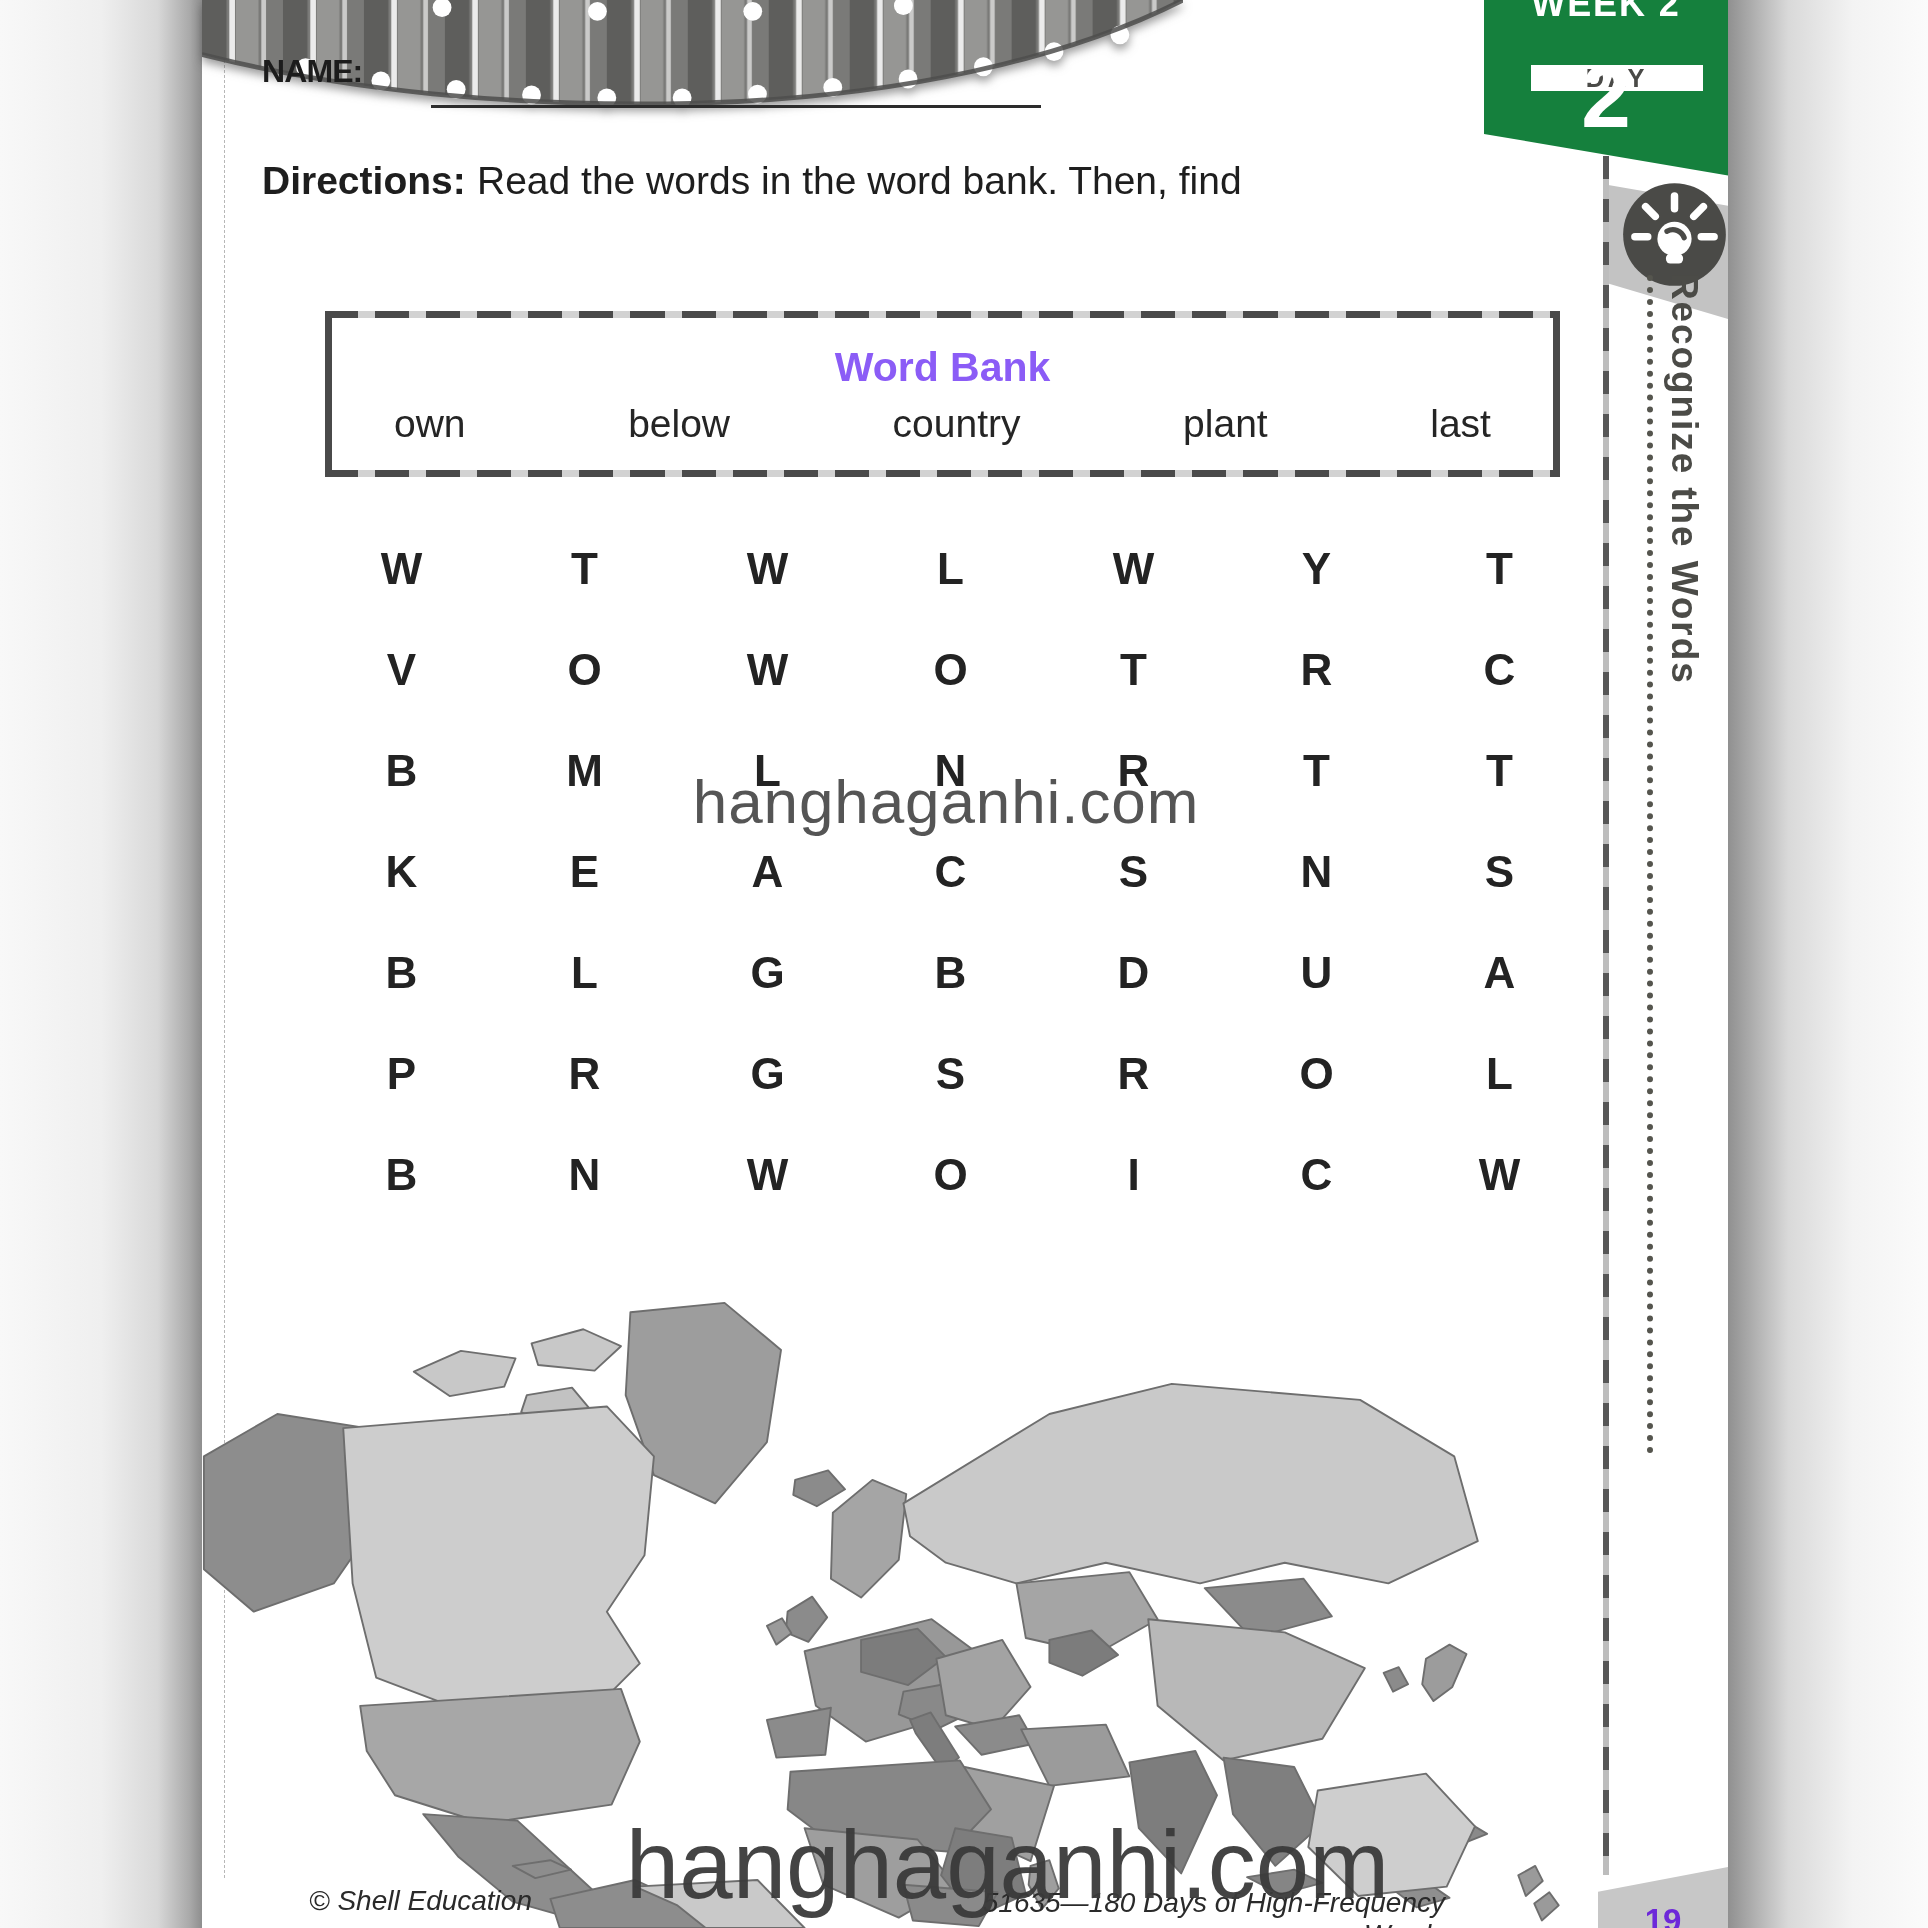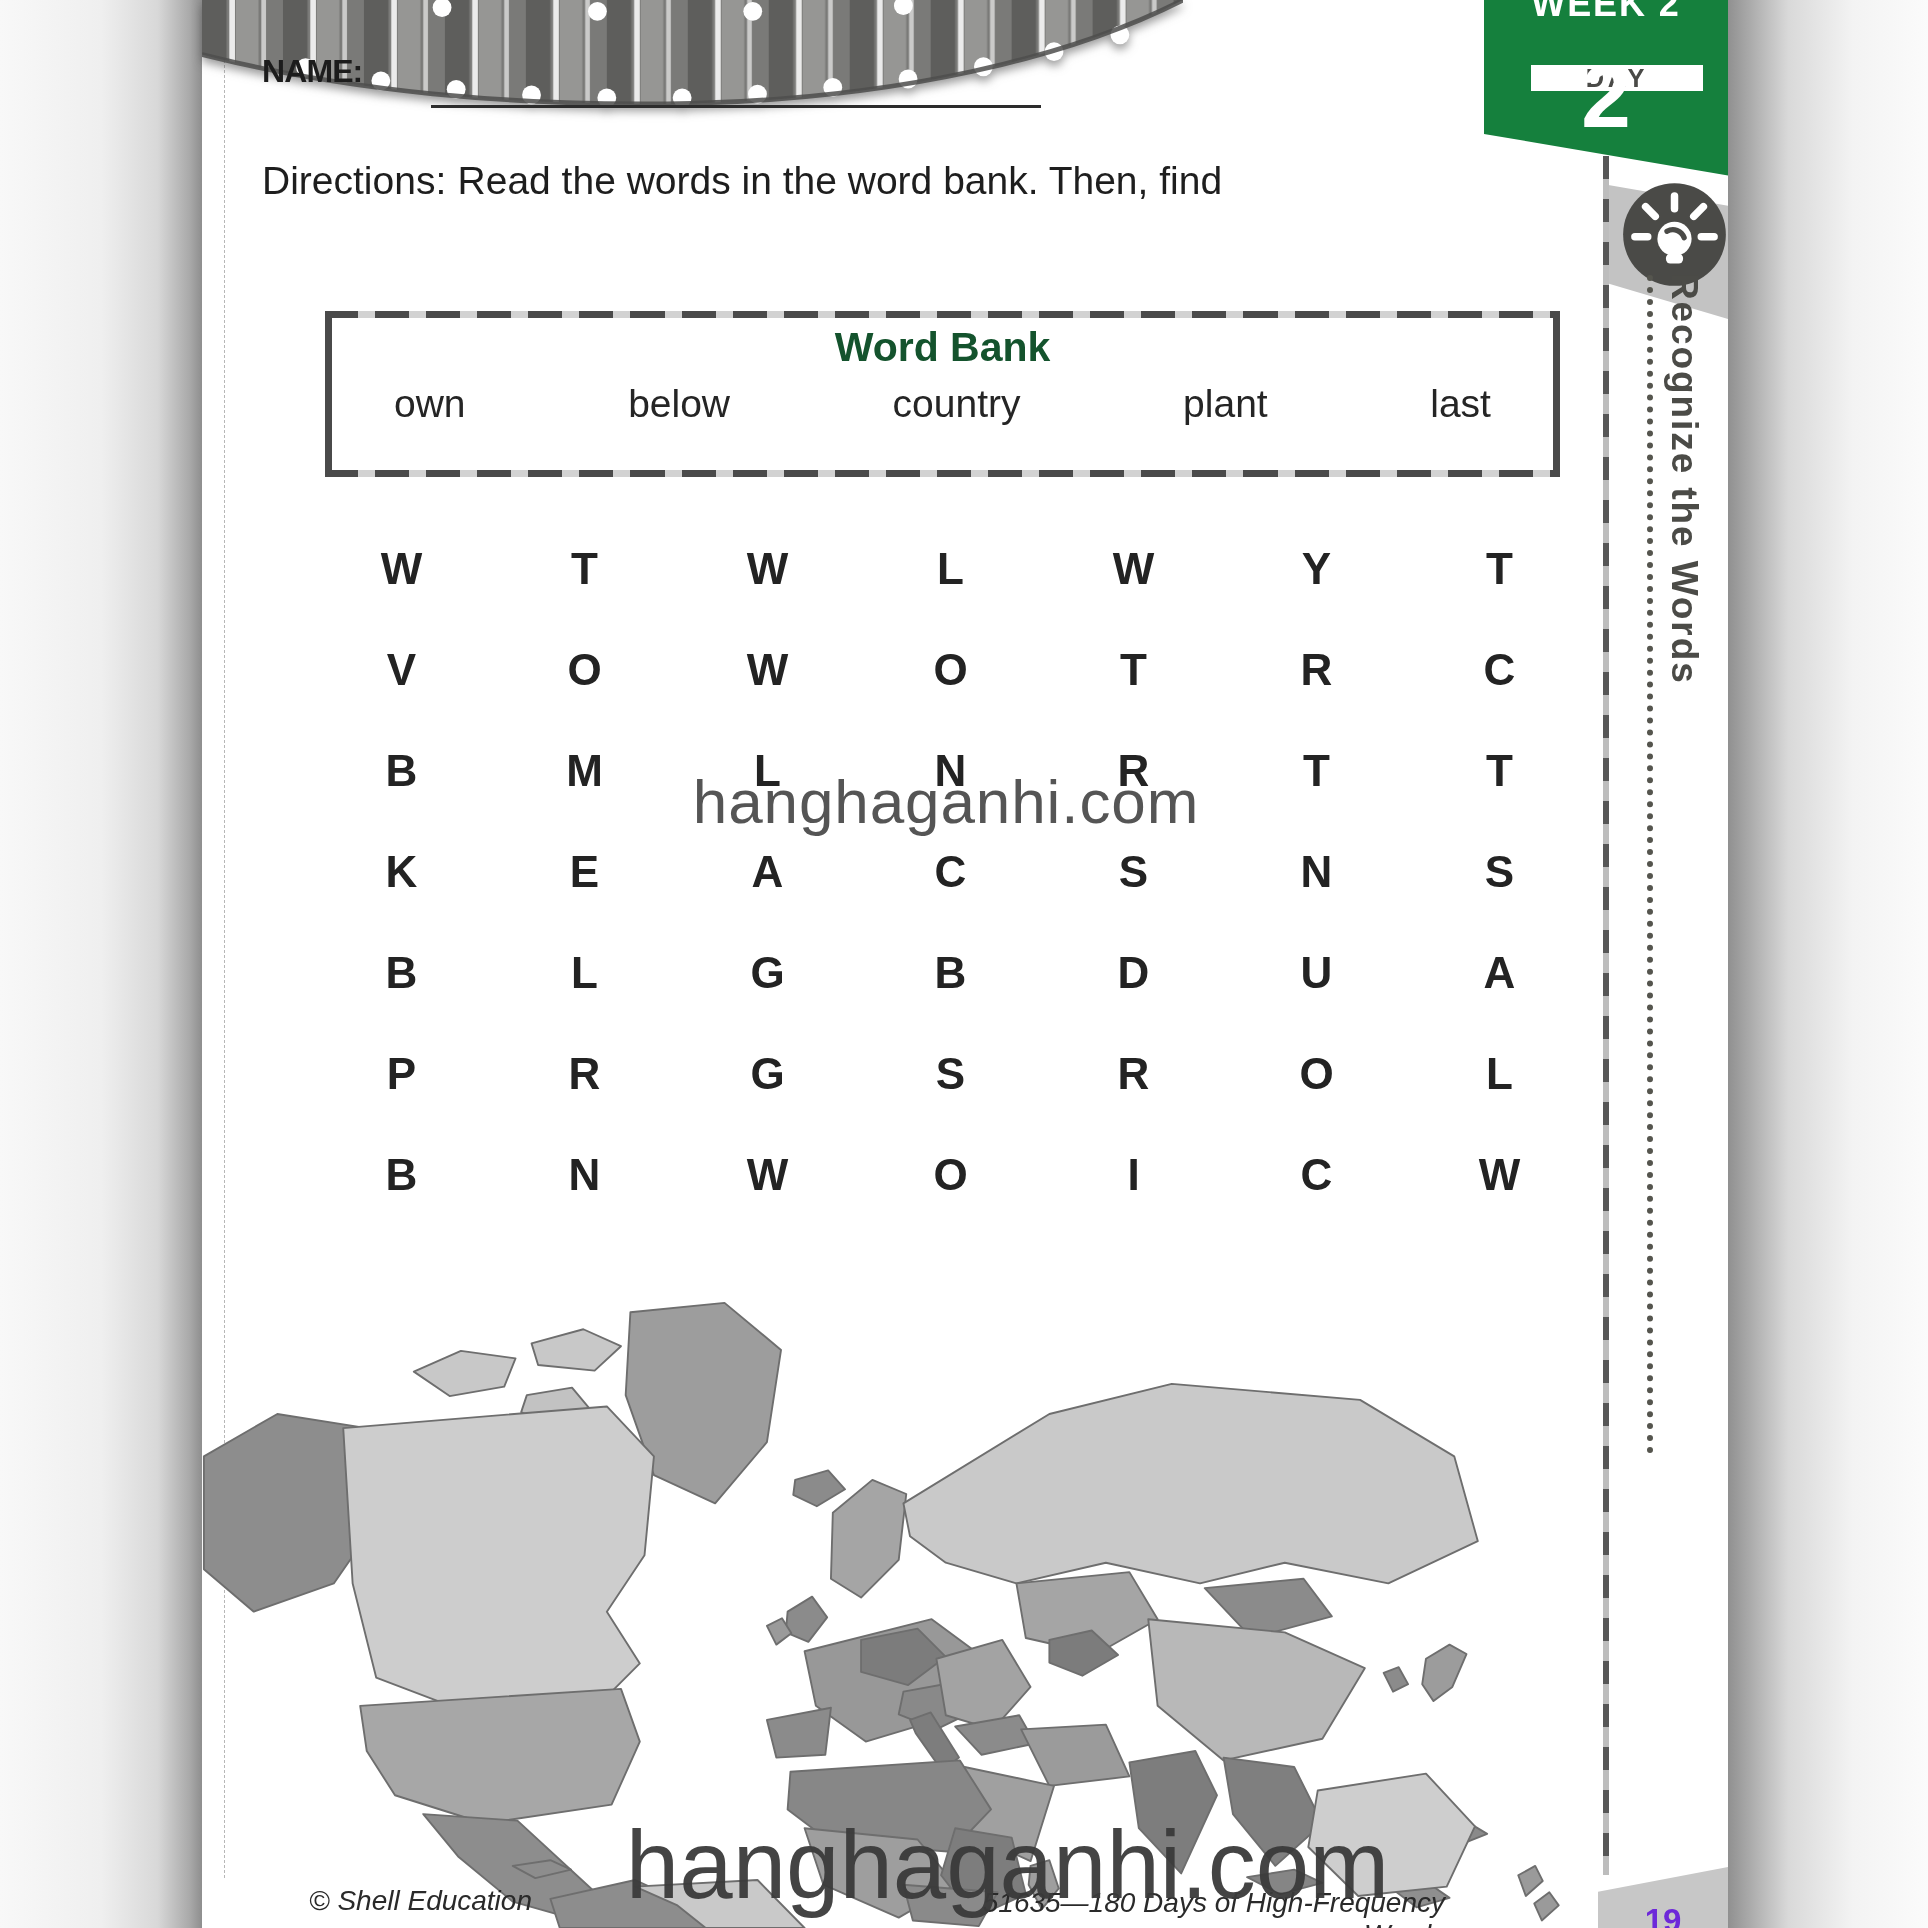--- a/index.html
+++ b/index.html
@@ -35,27 +35,27 @@
     background:repeating-linear-gradient(180deg,#575757 0 22.6px,#bdbdbd 22.6px 43px);}
   .bulb-circle{left:1621px;top:181px;width:107px;height:107px;}
   .side-dots{left:1647px;top:275px;height:1179px;width:0;border-left:6.6px dotted #55554e;}
   .side-title{left:1663px;top:273px;writing-mode:vertical-rl;font-weight:bold;font-size:37px;
     color:#4b4b47;letter-spacing:1.9px;white-space:nowrap;}
 
   
   .name-label{left:262px;top:53px;font-weight:bold;font-size:32px;letter-spacing:-0.9px;color:#1c1c1c;}
   .name-line{left:431px;top:105px;width:610px;height:2.8px;background:#2c2c2c;}
   .directions{left:262px;top:156px;width:1017px;font-size:39px;line-height:50px;color:#1e1e1e;}
-  .directions .dlabel{font-weight:normal;margin-right:11.3px;margin-top:44px;}
+  .directions .dlabel{font-weight:bold;margin-right:11.3px;margin-top:44px;}
 
   
   .word-bank{left:325px;top:311px;width:1235px;height:166px;background:#fff;box-sizing:border-box;
     border:7.5px dashed #4a4a4a;
     border-image:repeating-linear-gradient(90deg,#4a4a4a 0 34px,#d2d2d2 34px 51px) 8;}
-  .wb-title{margin-top:6px;text-align:center;font-weight:bold;font-size:41px;color:#14532d;}
+  .wb-title{margin-top:26px;text-align:center;font-weight:bold;font-size:41px;color:#8b5cf6;}
   .wb-words{display:flex;justify-content:space-between;padding:11.3px 62px 0 62px;font-size:39px;color:#252525;}
 
   
   .puzzle{left:375px;top:544px;width:1151px;height:659px;display:flex;flex-direction:column;
     justify-content:space-between;}
   .puzzle-row{display:flex;justify-content:space-between;height:53px;}
   .puzzle-letter{width:53px;text-align:center;font-weight:bold;font-size:44px;color:#232323;}
 
   
   .wm-top{left:513px;top:766px;width:866px;text-align:center;font-size:62px;color:rgba(72,72,72,.93);

